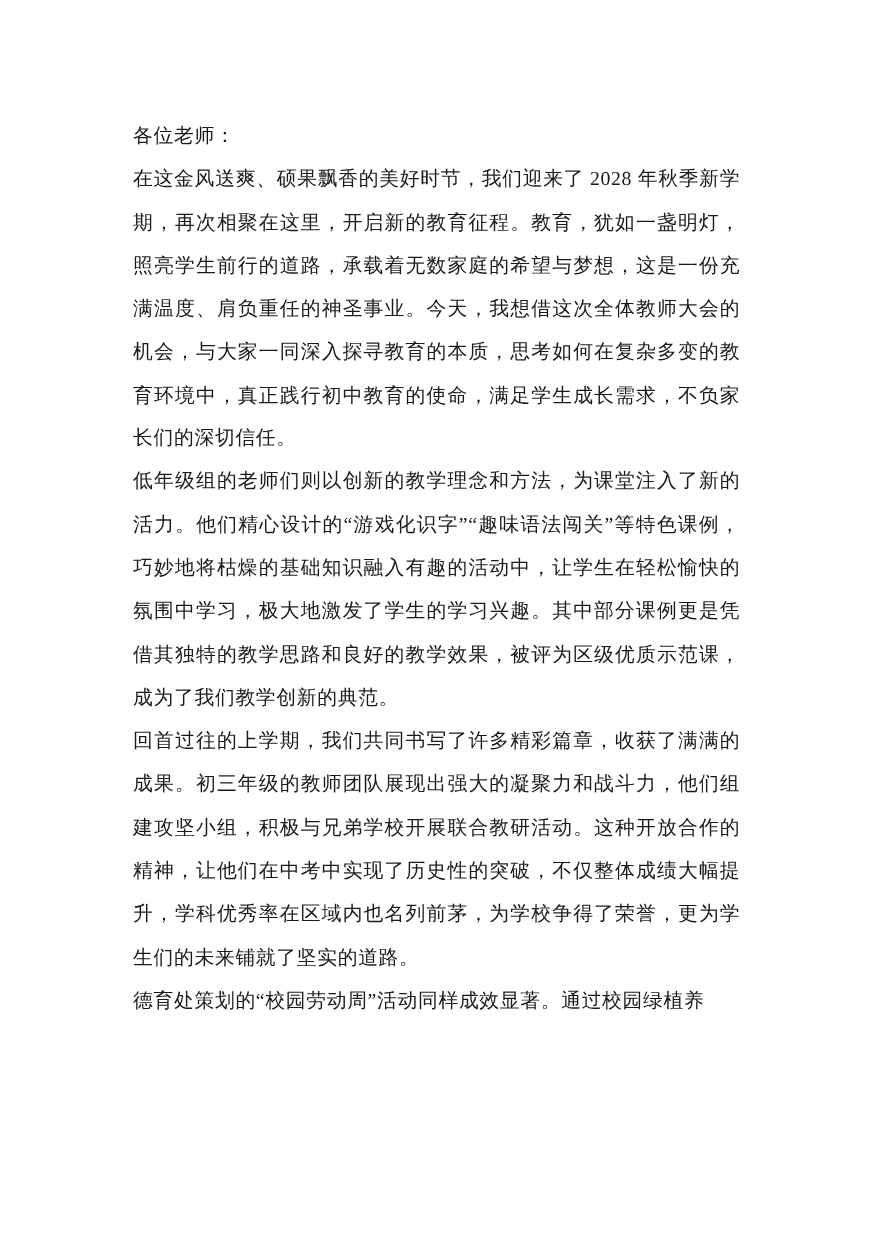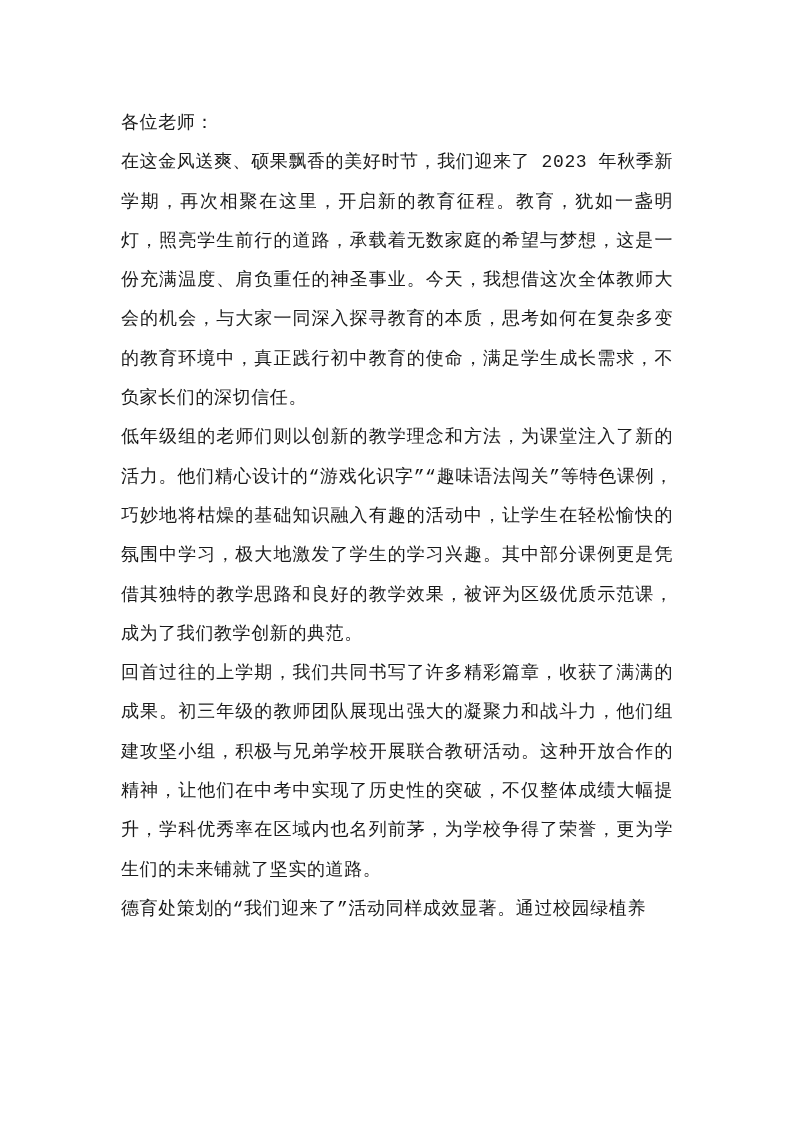--- a/index.html
+++ b/index.html
@@ -12,34 +12,34 @@
     height: 1122px;
     position: relative;
     overflow: hidden;
   }
   .page {
     position: absolute;
     left: 121px;
     top: 104px;
     width: 552px;
     color: #1a1a1a;
-    font-family: Liberation Mono, monospace;
+    font-family: Liberation Serif, serif;
     font-size: 18px;
     line-height: 39.3px;
     letter-spacing: 0.6px;
   }
   .para {
     margin: 0;
     padding: 0;
     text-align: justify;
     text-justify: inter-character;
   }
 </style>
 </head>
 <body>
 
 <div class="page">
   <p class="para">各位老师：</p>
-  <p class="para">在这金风送爽、硕果飘香的美好时节，我们迎来了 2023 年秋季新学期，再次相聚在这里，开启新的教育征程。教育，犹如一盏明灯，照亮学生前行的道路，承载着无数家庭的希望与梦想，这是一份充满温度、肩负重任的神圣事业。今天，我想借这次全体教师大会的机会，与大家一同深入探寻教育的本质，思考如何在复杂多变的教育环境中，真正践行初中教育的使命，满足学生成长需求，不负家长们的深切信任。</p>
+  <p class="para">在这金风送爽、硕果飘香的美好时节，我们迎来了 2028 年秋季新学期，再次相聚在这里，开启新的教育征程。教育，犹如一盏明灯，照亮学生前行的道路，承载着无数家庭的希望与梦想，这是一份充满温度、肩负重任的神圣事业。今天，我想借这次全体教师大会的机会，与大家一同深入探寻教育的本质，思考如何在复杂多变的教育环境中，真正践行初中教育的使命，满足学生成长需求，不负家长们的深切信任。</p>
   <p class="para">低年级组的老师们则以创新的教学理念和方法，为课堂注入了新的活力。他们精心设计的“游戏化识字”“趣味语法闯关”等特色课例，巧妙地将枯燥的基础知识融入有趣的活动中，让学生在轻松愉快的氛围中学习，极大地激发了学生的学习兴趣。其中部分课例更是凭借其独特的教学思路和良好的教学效果，被评为区级优质示范课，成为了我们教学创新的典范。</p>
   <p class="para">回首过往的上学期，我们共同书写了许多精彩篇章，收获了满满的成果。初三年级的教师团队展现出强大的凝聚力和战斗力，他们组建攻坚小组，积极与兄弟学校开展联合教研活动。这种开放合作的精神，让他们在中考中实现了历史性的突破，不仅整体成绩大幅提升，学科优秀率在区域内也名列前茅，为学校争得了荣誉，更为学生们的未来铺就了坚实的道路。</p>
-  <p class="para">德育处策划的“我们迎来了”活动同样成效显著。通过校园绿植养</p>
+  <p class="para">德育处策划的“校园劳动周”活动同样成效显著。通过校园绿植养</p>
 </div>
 
 </body></html>

